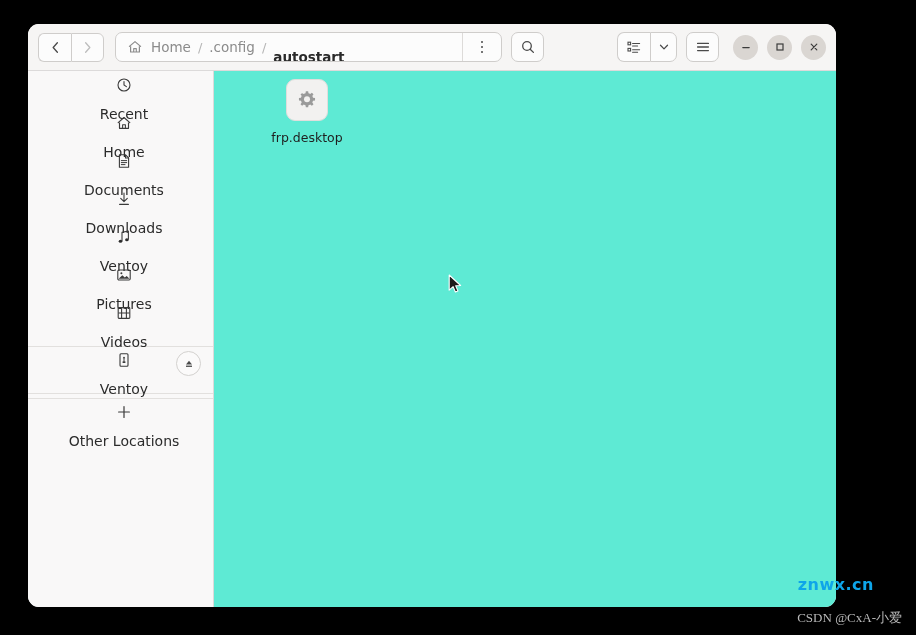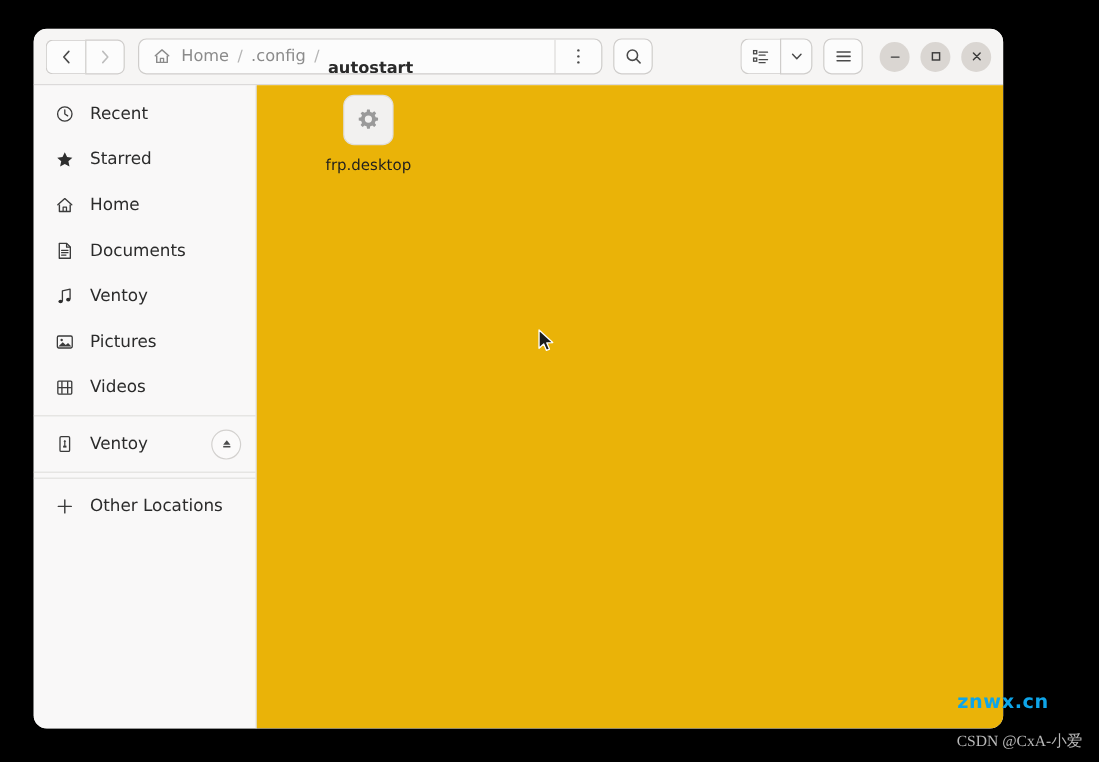--- a/index.html
+++ b/index.html
@@ -193,20 +193,21 @@
     flex-shrink: 0;
   }
   .side-item {
     height: 38px;
     display: flex;
     align-items: center;
     padding: 0 10px 0 17px;
     box-sizing: border-box;
     gap: 13px;
     position: relative;
+    flex-direction: column;
   }
   .side-ico {
     width: 17px; height: 17px;
     display: flex; align-items: center; justify-content: center;
     flex-shrink: 0;
   }
   .side-label {
     font-size: 14px;
     color: #2b2b2b;
     white-space: nowrap;
@@ -221,21 +222,21 @@
     right: 12px;
     width: 23px; height: 23px;
     border-radius: 50%;
     border: 1px solid #d3d1cf;
     background: #fbfafa;
     display:flex; align-items:center; justify-content:center;
   }
 
   #content {
     flex: 1;
-    background: #eab308;
+    background: #5eead4;
     position: relative;
   }
 
   .file-item {
     position: absolute;
     left: 46px;
     top: 8px;
     width: 94px;
     display: flex;
     flex-direction: column;
@@ -394,28 +395,20 @@
         <div class="side-item">
           <span class="side-ico">
             <svg width="16" height="16" viewBox="0 0 16 16">
               <circle cx="8" cy="8" r="6" fill="none" stroke="#3a3a3a" stroke-width="1.1"></circle>
               <path d="M8 4.6 V8 L10.4 9.6" fill="none" stroke="#3a3a3a" stroke-width="1.1" stroke-linecap="round"></path>
             </svg>
           </span>
           <span class="side-label">Recent</span>
         </div>
 
-        <div class="side-item">
-          <span class="side-ico">
-            <svg width="16" height="16" viewBox="0 0 16 16">
-              <path d="M8 1.8 L9.9 5.9 L14.3 6.4 L11 9.4 L11.9 13.8 L8 11.6 L4.1 13.8 L5 9.4 L1.7 6.4 L6.1 5.9 Z" fill="#2e2e2e"></path>
-            </svg>
-          </span>
-          <span class="side-label">Starred</span>
-        </div>
 
         <div class="side-item">
           <span class="side-ico">
             <svg width="16" height="16" viewBox="0 0 16 16">
               <path d="M2.2 7.6 L8 2.5 L13.8 7.6" fill="none" stroke="#3a3a3a" stroke-width="1.15" stroke-linecap="round" stroke-linejoin="round"></path>
               <path d="M3.5 7.4 V13.3 H12.5 V7.4" fill="none" stroke="#3a3a3a" stroke-width="1.15" stroke-linejoin="round"></path>
               <path d="M6.6 13.3 V9.7 H9.4 V13.3" fill="none" stroke="#3a3a3a" stroke-width="1.05" stroke-linejoin="round"></path>
             </svg>
           </span>
           <span class="side-label">Home</span>
@@ -425,20 +418,29 @@
           <span class="side-ico">
             <svg width="16" height="16" viewBox="0 0 16 16">
               <path d="M3.4 1.8 H9.6 L12.6 4.8 V14.2 H3.4 Z" fill="none" stroke="#3a3a3a" stroke-width="1.1" stroke-linejoin="round"></path>
               <path d="M9.5 1.9 V5 H12.5" fill="none" stroke="#3a3a3a" stroke-width="1.1" stroke-linejoin="round"></path>
               <path d="M5.3 7.6 H10.7 M5.3 9.6 H10.7 M5.3 11.6 H9" stroke="#3a3a3a" stroke-width="1" stroke-linecap="round"></path>
             </svg>
           </span>
           <span class="side-label">Documents</span>
         </div>
 
+        <div class="side-item">
+          <span class="side-ico">
+            <svg width="16" height="16" viewBox="0 0 16 16">
+              <path d="M8 2 V10.4 M4.7 7.4 L8 10.7 L11.3 7.4" fill="none" stroke="#3a3a3a" stroke-width="1.1" stroke-linecap="round" stroke-linejoin="round"></path>
+              <path d="M3.6 13.4 H12.4" stroke="#3a3a3a" stroke-width="1.1" stroke-linecap="round"></path>
+            </svg>
+          </span>
+          <span class="side-label">Downloads</span>
+        </div>
 
         <div class="side-item">
           <span class="side-ico">
             <svg width="16" height="16" viewBox="0 0 16 16">
               <path d="M6 12 V3.4 L12.4 2 V10.4" fill="none" stroke="#3a3a3a" stroke-width="1.1" stroke-linejoin="round"></path>
               <ellipse cx="4.5" cy="12.2" rx="1.8" ry="1.5" fill="#2e2e2e"></ellipse>
               <ellipse cx="10.9" cy="10.7" rx="1.8" ry="1.5" fill="#2e2e2e"></ellipse>
             </svg>
           </span>
           <span class="side-label">Ventoy</span>

